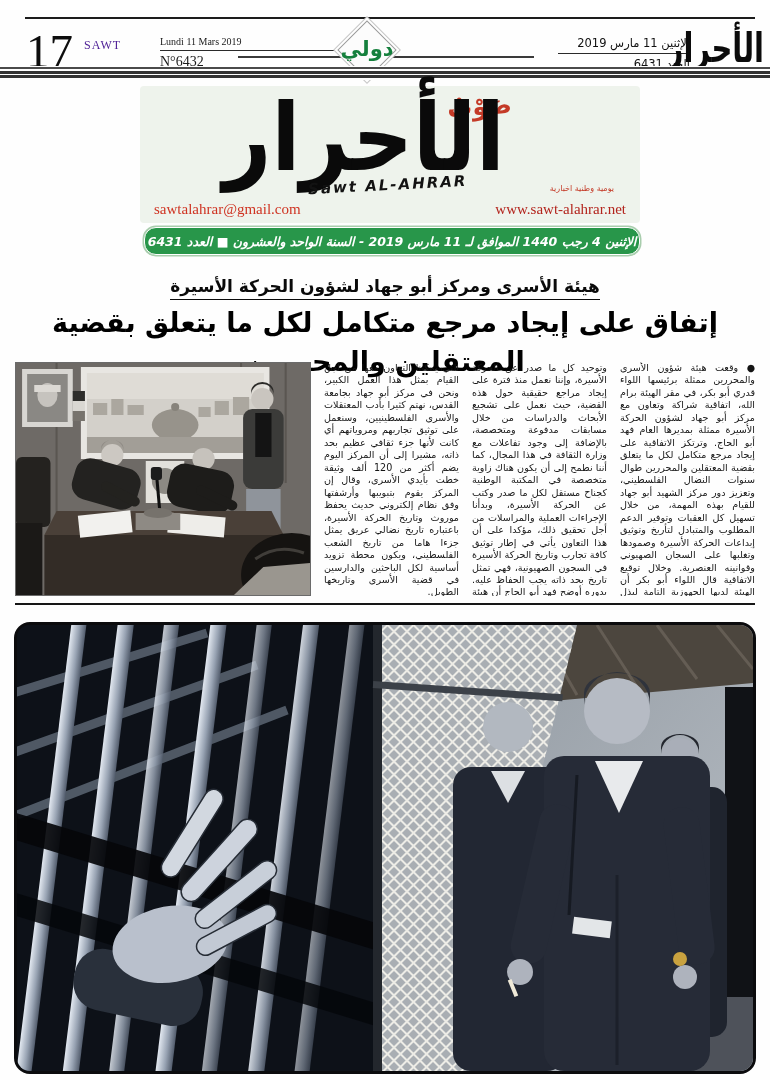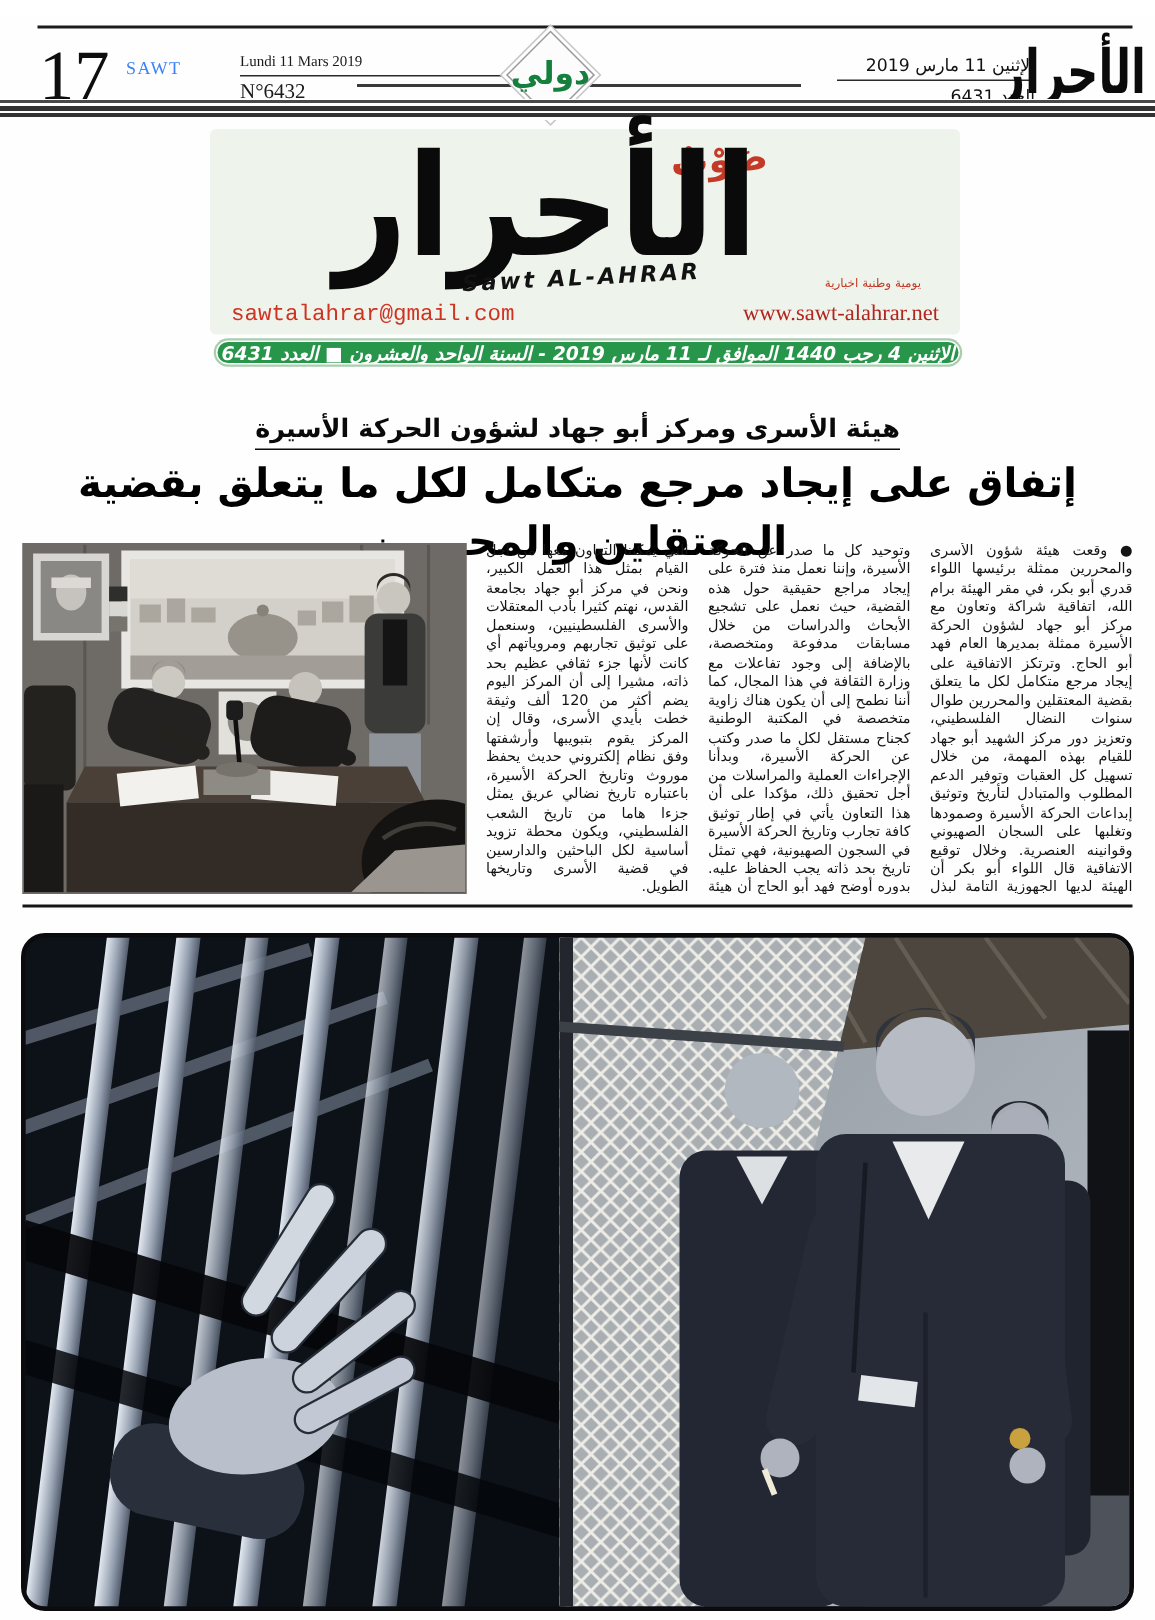--- a/index.html
+++ b/index.html
@@ -8,21 +8,21 @@
     position:relative; width:770px; height:1080px; margin:10px auto;
     background:#fefefe; overflow:hidden;
     font-family:"DejaVu Sans","Liberation Sans",sans-serif; color:#111;
   }
   .serif { font-family:"Liberation Serif","DejaVu Serif",serif; }
   .rtl { direction:rtl; unicode-bidi:embed; }
 
   
   .top-line { position:absolute; top:7px; left:25px; right:15px; height:2px; background:#1c1c1c; }
   .page-number { position:absolute; left:26px; top:18px; font-size:47px; line-height:1; font-weight:400; color:#0d0d0d; }
-  .paper-code { position:absolute; left:84px; top:28px; font-size:12px; letter-spacing:1px; color:#3b82f6; }
+  .paper-code { position:absolute; left:84px; top:28px; font-size:12px; letter-spacing:1px; color:#4c1d95; }
   .fr-block { position:absolute; left:160px; top:26px; width:190px; }
   .fr-date { font-size:10px; color:#1a1a1a; padding-bottom:3px; border-bottom:1.6px solid #2a2a2a; }
   .fr-issue { font-size:14px; color:#1a1a1a; padding-top:3px;font-family:Liberation Serif, serif; }
   .center-rule { position:absolute; top:46px; left:238px; width:296px; height:1.6px; background:#3a3a3a; }
   .section-diamond { position:absolute; left:346px; top:19px; width:42px; height:42px;
     background:#fcfcfc; border:1px solid #9a9a9a; box-shadow:0 0 0 2px #fff,0 0 0 3px #c7c7c7;
     transform:rotate(45deg); }
   .section-label { position:absolute; left:334px; top:27px; width:66px; text-align:center;
     font-size:21px; font-weight:bold; color:#15803d; }
   .ar-block { position:absolute; right:80px; top:26px; width:132px; text-align:right; }
@@ -37,25 +37,25 @@
   .masthead { position:absolute; left:140px; top:76px; width:500px; height:137px;
     background:#eef3ec; border-radius:4px; }
   .m-sawt { position:absolute; right:128px; top:6px; color:#c43a27; font-size:25px; font-weight:bold;
     transform:rotate(-4deg); }
   .m-title { position:absolute; left:0; right:52px; top:2px; text-align:center; font-size:84px;
     font-weight:bold; line-height:1.05; color:#0a0a0a; letter-spacing:5px;
     transform:scaleY(1.12); transform-origin:top; white-space:nowrap; }
   .m-latin { position:absolute; left:168px; bottom:29px; font-size:15px; font-weight:bold;
     font-style:italic; letter-spacing:2px; color:#121212; transform:rotate(-3deg); }
   .m-tagline { position:absolute; right:26px; bottom:30px; font-size:8px; color:#c43a27; }
-  .m-email { position:absolute; left:14px; bottom:5px; font-size:15px; color:#cf3322; text-decoration:none;font-family:Liberation Mono, monospace; }
+  .m-email { position:absolute; left:14px; bottom:5px; font-size:15px; color:#cf3322; text-decoration:none; }
   .m-website { position:absolute; right:14px; bottom:5px; font-size:15px; font-weight:normal; color:#b3241d; text-decoration:none; }
 
   
-  .banner { position:absolute; left:144px; top:217px; width:496px; height:16px;
+  .banner { position:absolute; left:144px; top:217px; width:496px; height:28px;
     background:#28964a; border:1px solid #ffffff; box-shadow:0 0 0 1.5px #a9cdad;
     border-radius:12px; display:flex; align-items:center; justify-content:center;
     color:#fff; font-size:12.5px; font-weight:bold; font-style:italic; white-space:nowrap; overflow:hidden; }
 
   
   .kicker-wrap { position:absolute; top:266px; left:0; right:0; text-align:center; }
   .kicker { display:inline-block; font-size:17px; font-weight:bold; color:#0a0a0a;
     border-bottom:1.6px solid #0a0a0a; padding-bottom:3px; }
   .headline { position:absolute; top:293px; left:25px; right:25px; text-align:center;
     font-size:27px; font-weight:bold; line-height:1.45; color:#000; }

